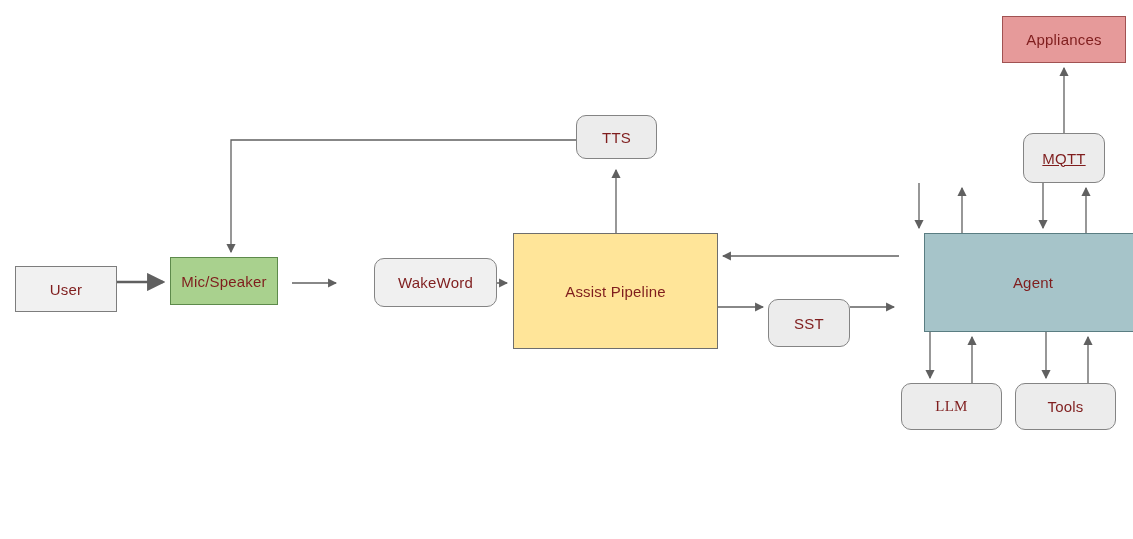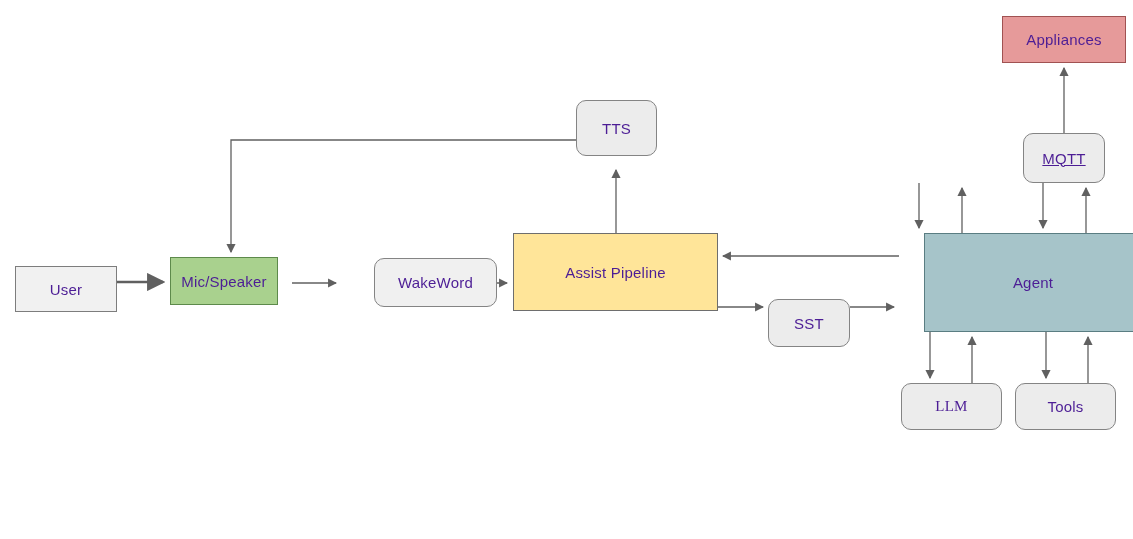--- a/index.html
+++ b/index.html
@@ -21,32 +21,32 @@
     width: 1133px;
     height: 539px;
   }
   .node {
     position: absolute;
     display: flex;
     align-items: center;
     justify-content: center;
     box-sizing: border-box;
     font-size: 15px;
-    color: #4c1d95;
+    color: #7f1d1d;
     letter-spacing: 0.2px;
     background: #f1f1f1;
     border: 1px solid #808080;
     z-index: 2;
   }
   .rounded { border-radius: 10px; }
   .n-user        { left: 15px;   top: 258px; width: 102px; height: 46px; background: #f1f1f1; border-color: #7d7d7d; margin-top: 8px; }
   .n-mic         { left: 170px;  top: 257px; width: 108px; height: 48px; background: #a9d18e; border-color: #5d8a4b; }
   .n-wakeword    { left: 342px;  top: 258px; width: 123px; height: 49px; background: #f0f0f0; border-color: #848484; margin-left: 32px; }
-  .n-assist      { left: 513px;  top: 233px; width: 205px; height: 78px; background: #ffe599; border-color: #6e6e6e; }
-  .n-tts         { left: 576px;  top: 100px; width: 81px;  height: 56px; background: #ececec; border-color: #848484; }
+  .n-assist      { left: 513px;  top: 233px; width: 205px; height: 116px; background: #ffe599; border-color: #6e6e6e; }
+  .n-tts         { left: 576px;  top: 115px; width: 81px;  height: 44px; background: #ececec; border-color: #848484; }
   .n-sst         { left: 768px;  top: 283px; width: 82px;  height: 48px; background: #ececec; border-color: #848484; margin-top: 16px; }
   .n-agent       { left: 899px;  top: 233px; width: 218px; height: 99px; background: #a6c4c9; border-color: #5a7d82; margin-left: 25px; }
   .n-db          { left: 900px;  top: 133px; width: 81px;  height: 50px; background: #ececec; border-color: #848484; }
   .n-mqtt        { left: 1023px; top: 133px; width: 82px;  height: 50px; background: #ececec; border-color: #848484; text-decoration: underline; }
   .n-appliances  { left: 1002px; top: 16px;  width: 124px; height: 47px; background: #e69a9a; border-color: #a05252; }
   .n-llm         { left: 901px;  top: 383px; width: 101px; height: 47px; background: #ececec; border-color: #848484; font-family: Liberation Serif, serif; }
   .n-tools       { left: 1015px; top: 383px; width: 101px; height: 47px; background: #ececec; border-color: #848484; }
 </style>
 </head>
 <body>

